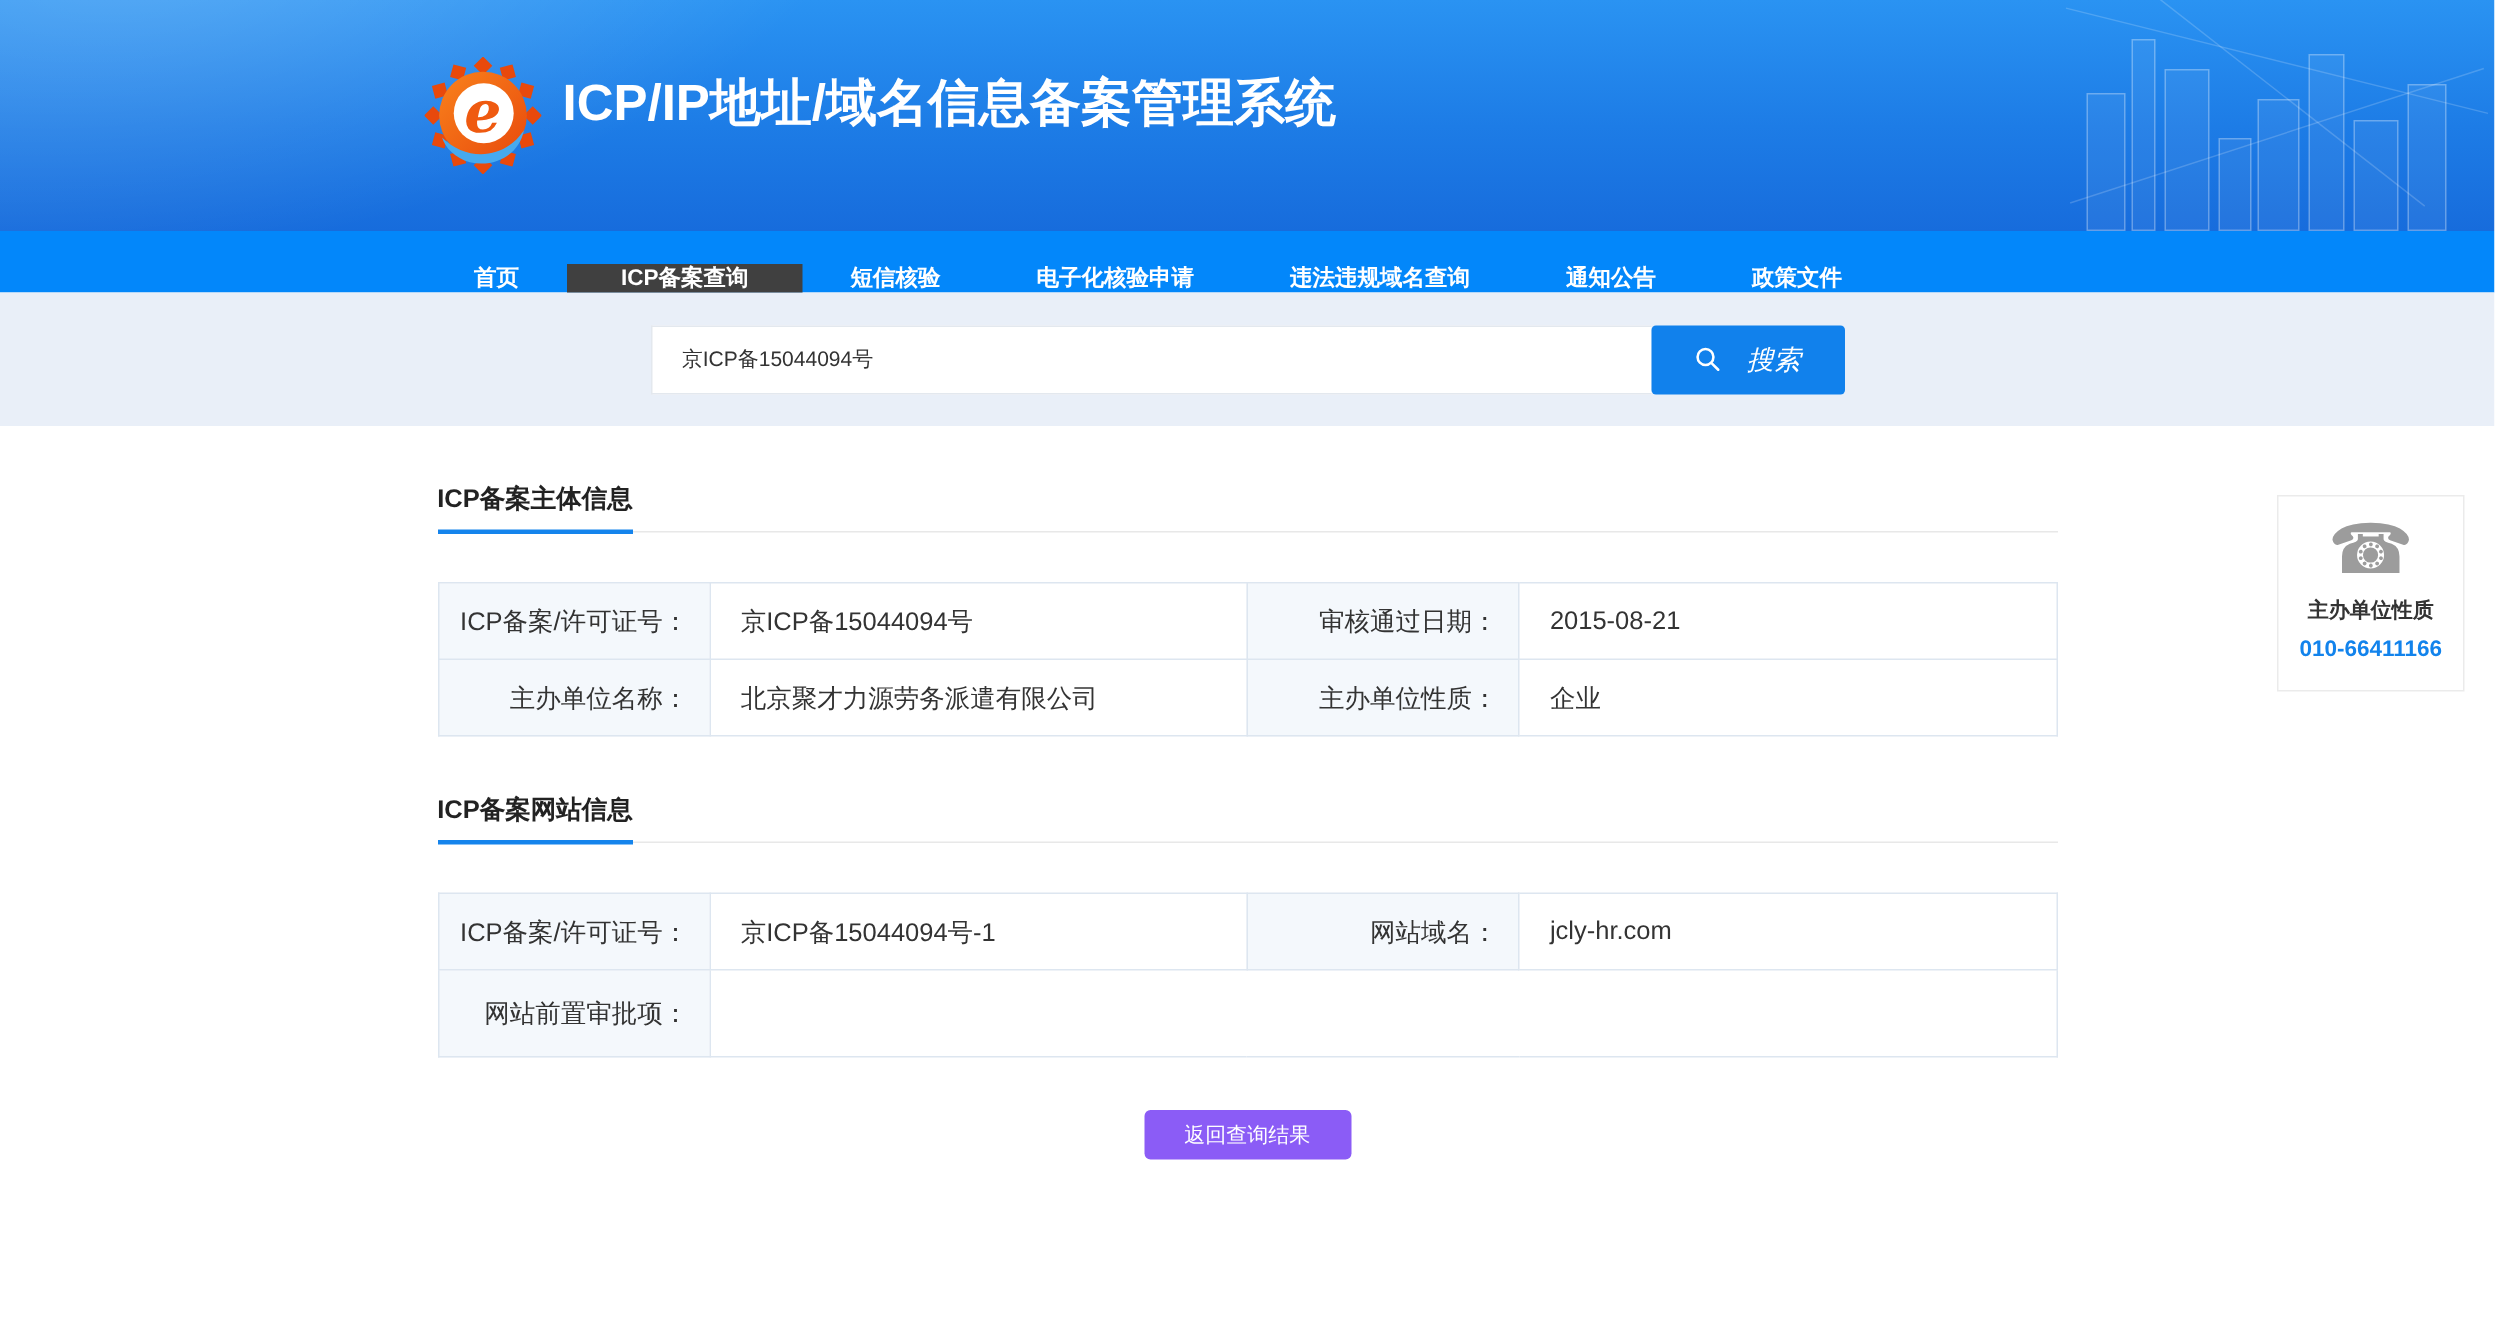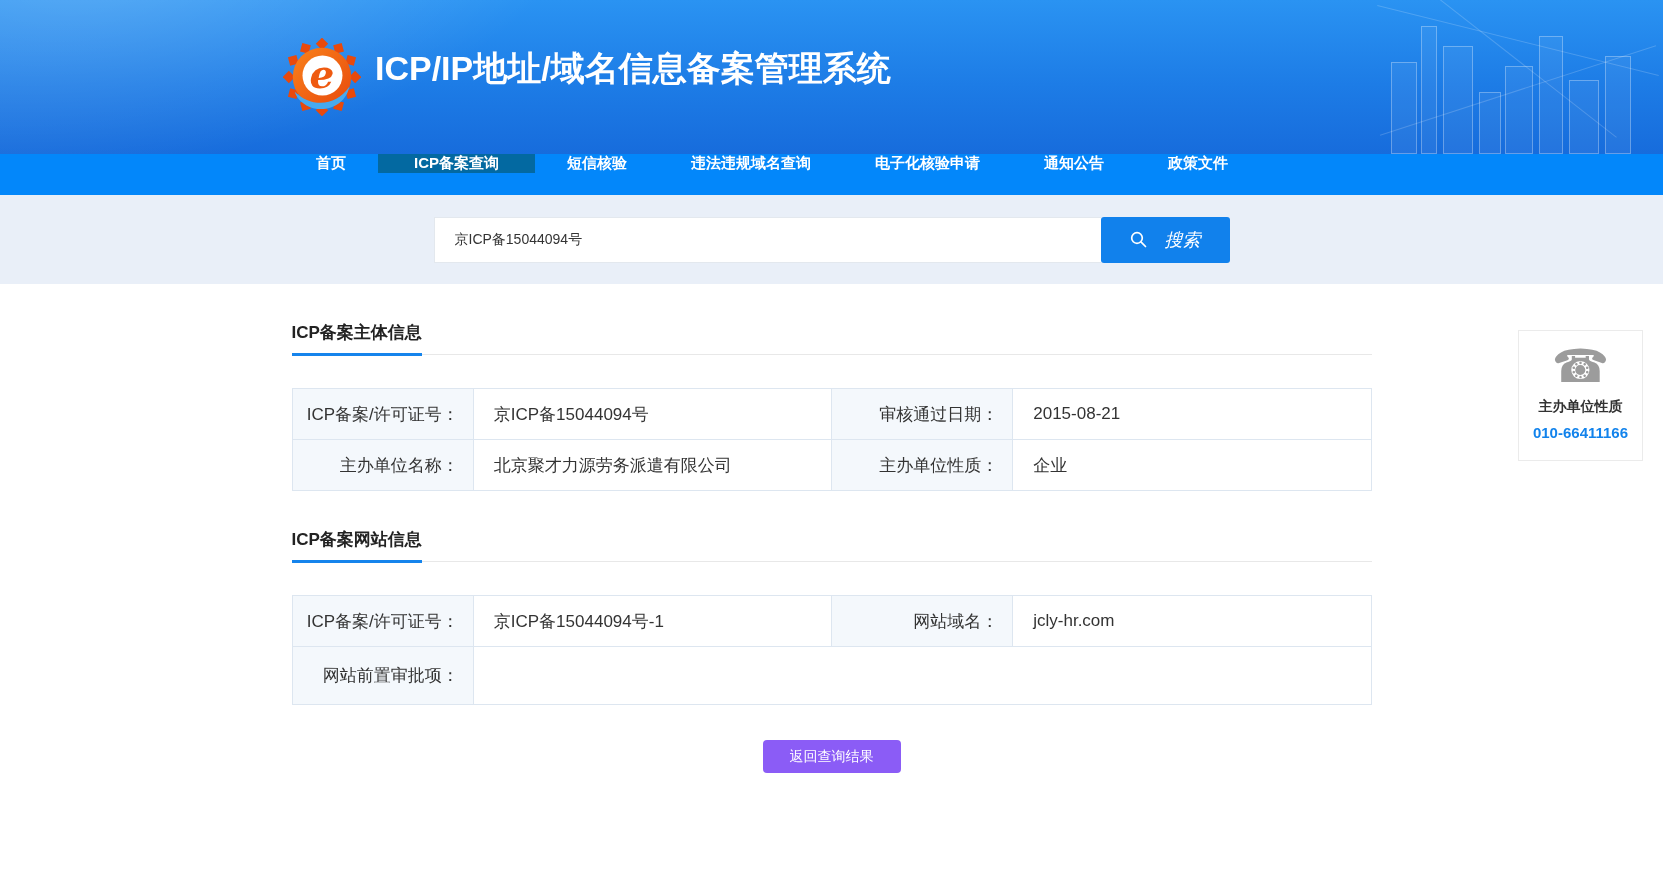--- a/index.html
+++ b/index.html
@@ -36,27 +36,27 @@
     border:1px solid rgba(255,255,255,0.30);
     background:rgba(255,255,255,0.06);
   }
   .city .wire {
     position:absolute; height:1px; background:rgba(255,255,255,0.18);
   }
 
   
   .nav {
     width:100%; height:41px; background:#0387fa;
-    display:flex; align-items:flex-start; padding-left:284px;
+    display:flex; align-items:flex-end; padding-left:284px;
   }
   .nav-item {
     display:flex; align-items:center; padding:0 32px;
     color:#ffffff; font-size:15px; font-weight:bold; cursor:pointer; white-space:nowrap;
   }
-  .nav-item.active { background:#0369a1; padding:0 36px; }
+  .nav-item.active { background:#404040; padding:0 36px; }
 
   
   .search-band {
     width:100%; height:89px; background:#e9eff8;
     display:flex; align-items:center; justify-content:center;
   }
   .search-wrap { display:flex; width:796px; height:46px; }
   .search-input {
     flex:1 1 auto; height:46px; border:1px solid #e3e8ee; border-right:none;
     background:#ffffff; padding:0 20px; font-size:14px; color:#333; outline:none;
@@ -153,22 +153,22 @@
     <div class="titles">
       <div class="system-title">ICP/IP地址/域名信息备案管理系统</div>
     </div>
   </div>
 </div>
 
 <div class="nav">
   <div class="nav-item">首页</div>
   <div class="nav-item active">ICP备案查询</div>
   <div class="nav-item">短信核验</div>
+  <div class="nav-item">电子化核验申请</div>
   <div class="nav-item">违法违规域名查询</div>
-  <div class="nav-item">电子化核验申请</div>
   <div class="nav-item">通知公告</div>
   <div class="nav-item">政策文件</div>
 </div>
 
 <div class="search-band">
   <div class="search-wrap">
     <input class="search-input" type="text" value="京ICP备15044094号" style="">
     <button class="search-btn">
       <svg width="17" height="17" viewBox="0 0 17 17">
         <circle cx="7" cy="7" r="5.3" fill="none" stroke="#ffffff" stroke-width="1.7"></circle>

